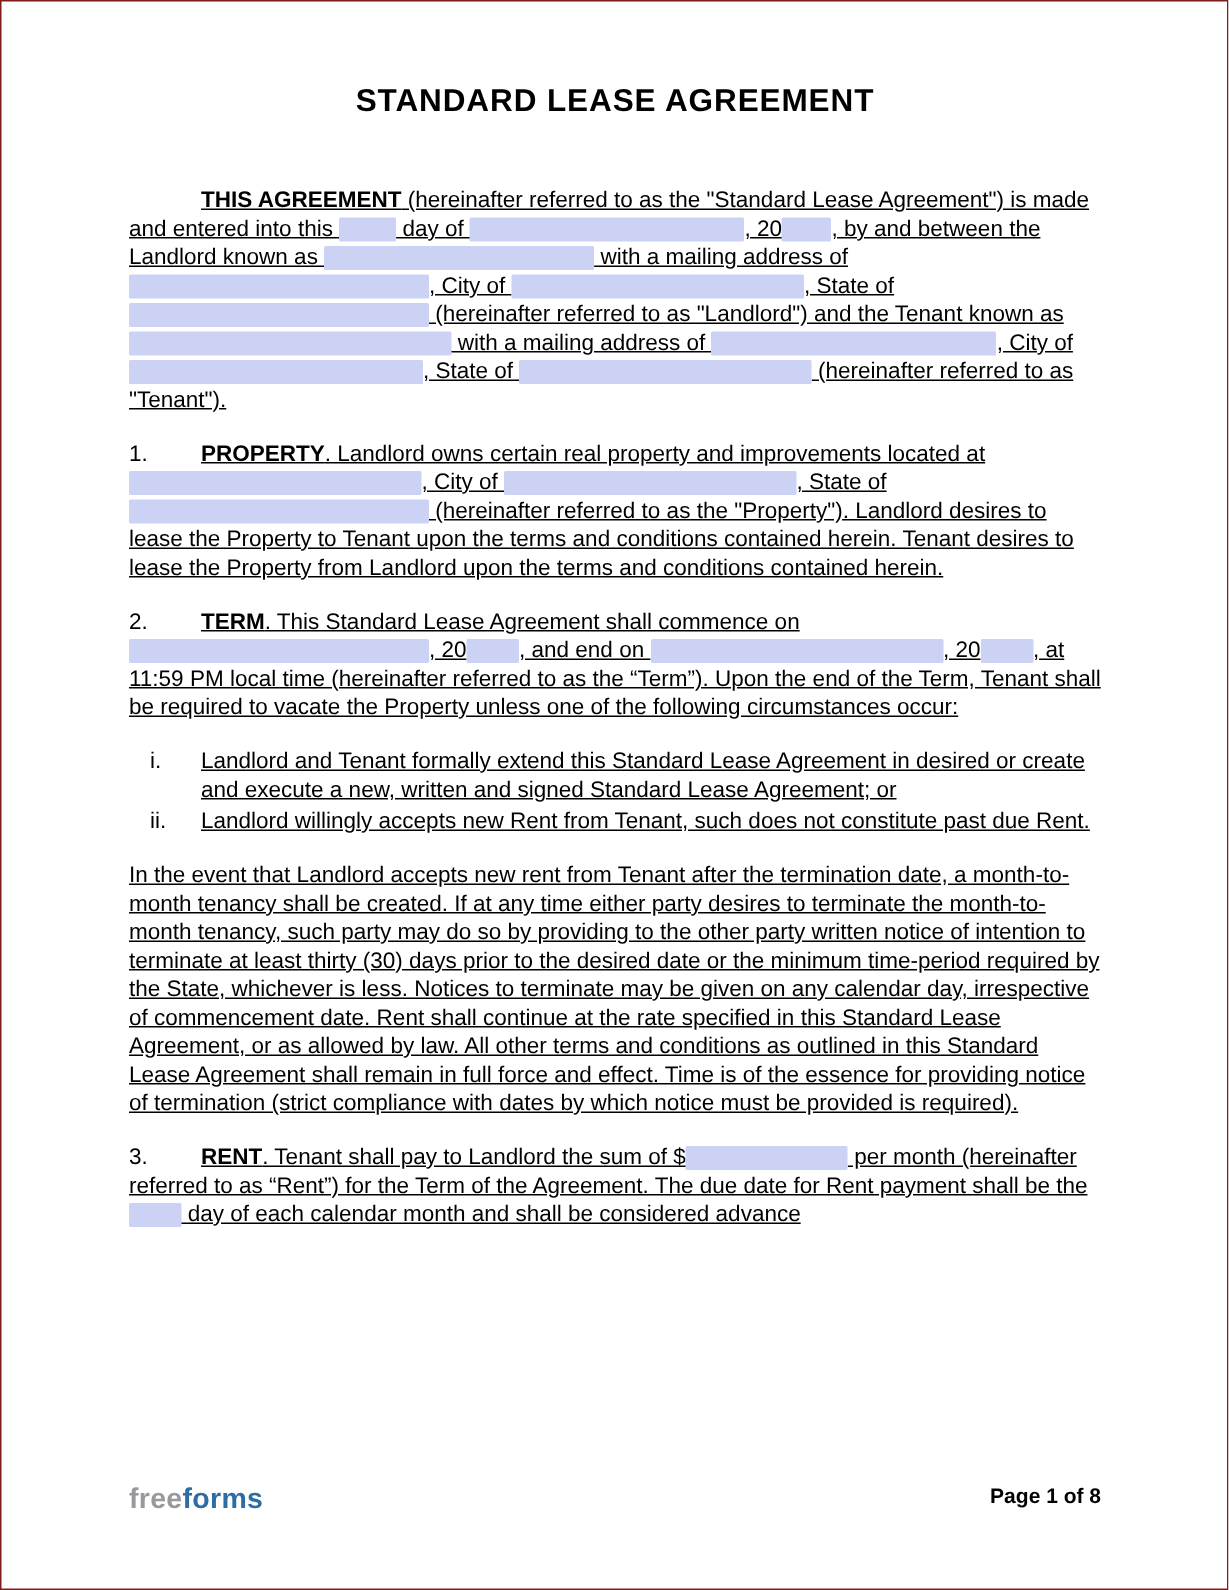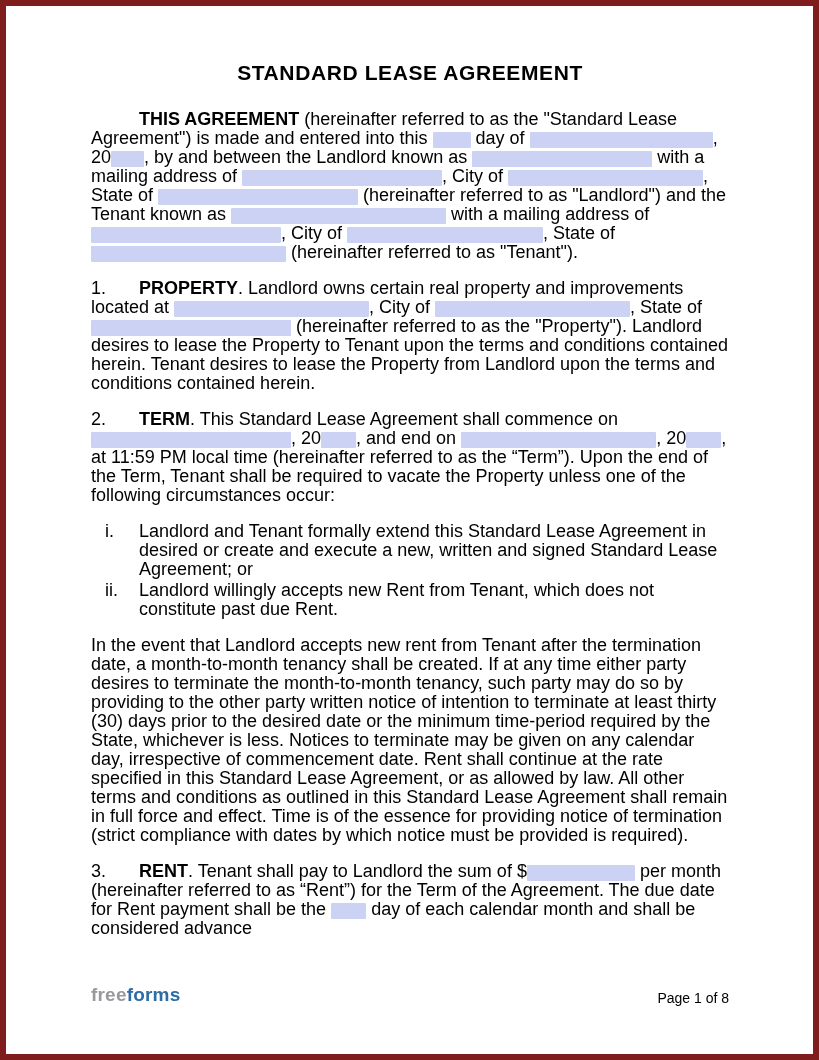--- a/index.html
+++ b/index.html
@@ -1,40 +1,41 @@
 <!DOCTYPE html>
 <html style="--blank-fill: #ccd2f3; --brand-free: #97999c; --brand-forms: #2e6ca5;"><head>
 <meta charset="utf-8">
 <style>
   * { box-sizing: border-box; }
   html, body { margin: 0; padding: 0; background: #ffffff; }
   .page {
     width: 819px; height: 1060px;
     background: #ffffff;
-    border: 6px solid #7f1d1d;
+    border: 1px solid #7f1d1d;
     position: relative;
     overflow: hidden;
     font-family: "Liberation Sans", "DejaVu Sans", sans-serif;
     color: #000000;
   }
   .content {
     position: absolute;
     left: 85px; right: 84px; top: 0;
   }
   h1.title {
     text-align: center;
     font-size: 21px;
     font-weight: bold;
     letter-spacing: 0.6px;
     margin: 55px 0 0 0;
   }
   .doc {
-    margin-top: 25px;
-    font-size: 18px;
+    margin-top: 44px;
+    font-size: 15px;
     line-height: 19px;
+    text-decoration: underline;
   }
   .para { margin: 0 0 17px 0; }
   .para:last-child { margin-bottom: 0; }
   .num, .tab { display: inline-block; width: 48px; }
   strong { font-weight: bold; }
   .blank {
     display: inline-block;
     height: 16px;
     vertical-align: -3.5px;
     background: var(--blank-fill, #ccd2f3);
@@ -45,39 +46,39 @@
     padding-left: 48px;
     margin: 0 0 2px 0;
   }
   .li.last { margin-bottom: 17px; }
   .li-marker { position: absolute; left: 14px; }
   .footer {
     position: absolute;
     left: 85px; right: 84px; bottom: 48px;
     display: flex;
     justify-content: space-between;
-    align-items: flex-end;
+    align-items: flex-start;
   }
   .brand { font-size: 19px; font-weight: bold; letter-spacing: 0.2px; }
   .brand .free  { color: var(--brand-free, #97999c); }
   .brand .forms { color: var(--brand-forms, #2e6ca5); }
-  .page-number { font-size: 14px; font-weight: normal; padding-left: 16px; }
+  .page-number { font-size: 14px; font-weight: bold; padding-left: 16px; }
 </style>
 </head>
 <body>
 
 <div class="page">
   <div class="content">
     <h1 class="title">STANDARD LEASE AGREEMENT</h1>
     <div class="doc">
         <p class="para"><span class="tab"></span><strong>THIS AGREEMENT</strong><span> (hereinafter referred to as the "Standard Lease Agreement") is made and entered into this </span><span class="blank" style="width: 38px;"></span><span> day of </span><span class="blank" style="width: 183px;"></span><span>, 20</span><span class="blank" style="width: 33px;"></span><span>, by and between the Landlord known as </span><span class="blank" style="width: 180px;"></span><span> with a mailing address of </span><span class="blank" style="width: 200px;"></span><span>, City of </span><span class="blank" style="width: 195px;"></span><span>, State of </span><span class="blank" style="width: 200px;"></span><span> (hereinafter referred to as "Landlord") and the Tenant known as </span><span class="blank" style="width: 215px;"></span><span> with a mailing address of </span><span class="blank" style="width: 190px;"></span><span>, City of </span><span class="blank" style="width: 196px;"></span><span>, State of </span><span class="blank" style="width: 195px;"></span><span> (hereinafter referred to as "Tenant").</span></p>
         <p class="para"><span class="num">1.</span><strong>PROPERTY</strong><span>. Landlord owns certain real property and improvements located at </span><span class="blank" style="width: 195px;"></span><span>, City of </span><span class="blank" style="width: 195px;"></span><span>, State of </span><span class="blank" style="width: 200px;"></span><span> (hereinafter referred to as the "Property"). Landlord desires to lease the Property to Tenant upon the terms and conditions contained herein. Tenant desires to lease the Property from Landlord upon the terms and conditions contained herein.</span></p>
         <p class="para"><span class="num">2.</span><strong>TERM</strong><span>. This Standard Lease Agreement shall commence on </span><span class="blank" style="width: 200px;"></span><span>, 20</span><span class="blank" style="width: 35px;"></span><span>, and end on </span><span class="blank" style="width: 195px;"></span><span>, 20</span><span class="blank" style="width: 35px;"></span><span>, at 11:59 PM local time (hereinafter referred to as the “Term”). Upon the end of the Term, Tenant shall be required to vacate the Property unless one of the following circumstances occur:</span></p>
         <p class="para li"><span class="li-marker">i.</span><span class="li-body"><span>Landlord and Tenant formally extend this Standard Lease Agreement in desired or create and execute a new, written and signed Standard Lease Agreement; or</span></span></p>
-        <p class="para li last"><span class="li-marker">ii.</span><span class="li-body"><span>Landlord willingly accepts new Rent from Tenant, which does not constitute past due Rent.</span></span></p>
+        <p class="para li last"><span class="li-marker">ii.</span><span class="li-body"><span>Landlord willingly accepts new Rent from Tenant, such does not constitute past due Rent.</span></span></p>
         <p class="para"><span>In the event that Landlord accepts new rent from Tenant after the termination date, a month-to-month tenancy shall be created. If at any time either party desires to terminate the month-to-month tenancy, such party may do so by providing to the other party written notice of intention to terminate at least thirty (30) days prior to the desired date or the minimum time-period required by the State, whichever is less. Notices to terminate may be given on any calendar day, irrespective of commencement date. Rent shall continue at the rate specified in this Standard Lease Agreement, or as allowed by law. All other terms and conditions as outlined in this Standard Lease Agreement shall remain in full force and effect. Time is of the essence for providing notice of termination (strict compliance with dates by which notice must be provided is required).</span></p>
         <p class="para"><span class="num">3.</span><strong>RENT</strong><span>. Tenant shall pay to Landlord the sum of $</span><span class="blank" style="width: 108px;"></span><span> per month (hereinafter referred to as “Rent”) for the Term of the Agreement. The due date for Rent payment shall be the </span><span class="blank" style="width: 35px;"></span><span> day of each calendar month and shall be considered advance</span></p>
       </div>
   </div>
   <div class="footer">
     <div class="brand"><span class="free">free</span><span class="forms">forms</span></div>
     <div class="page-number">Page 1 of 8</div>
   </div>
 </div>
 

